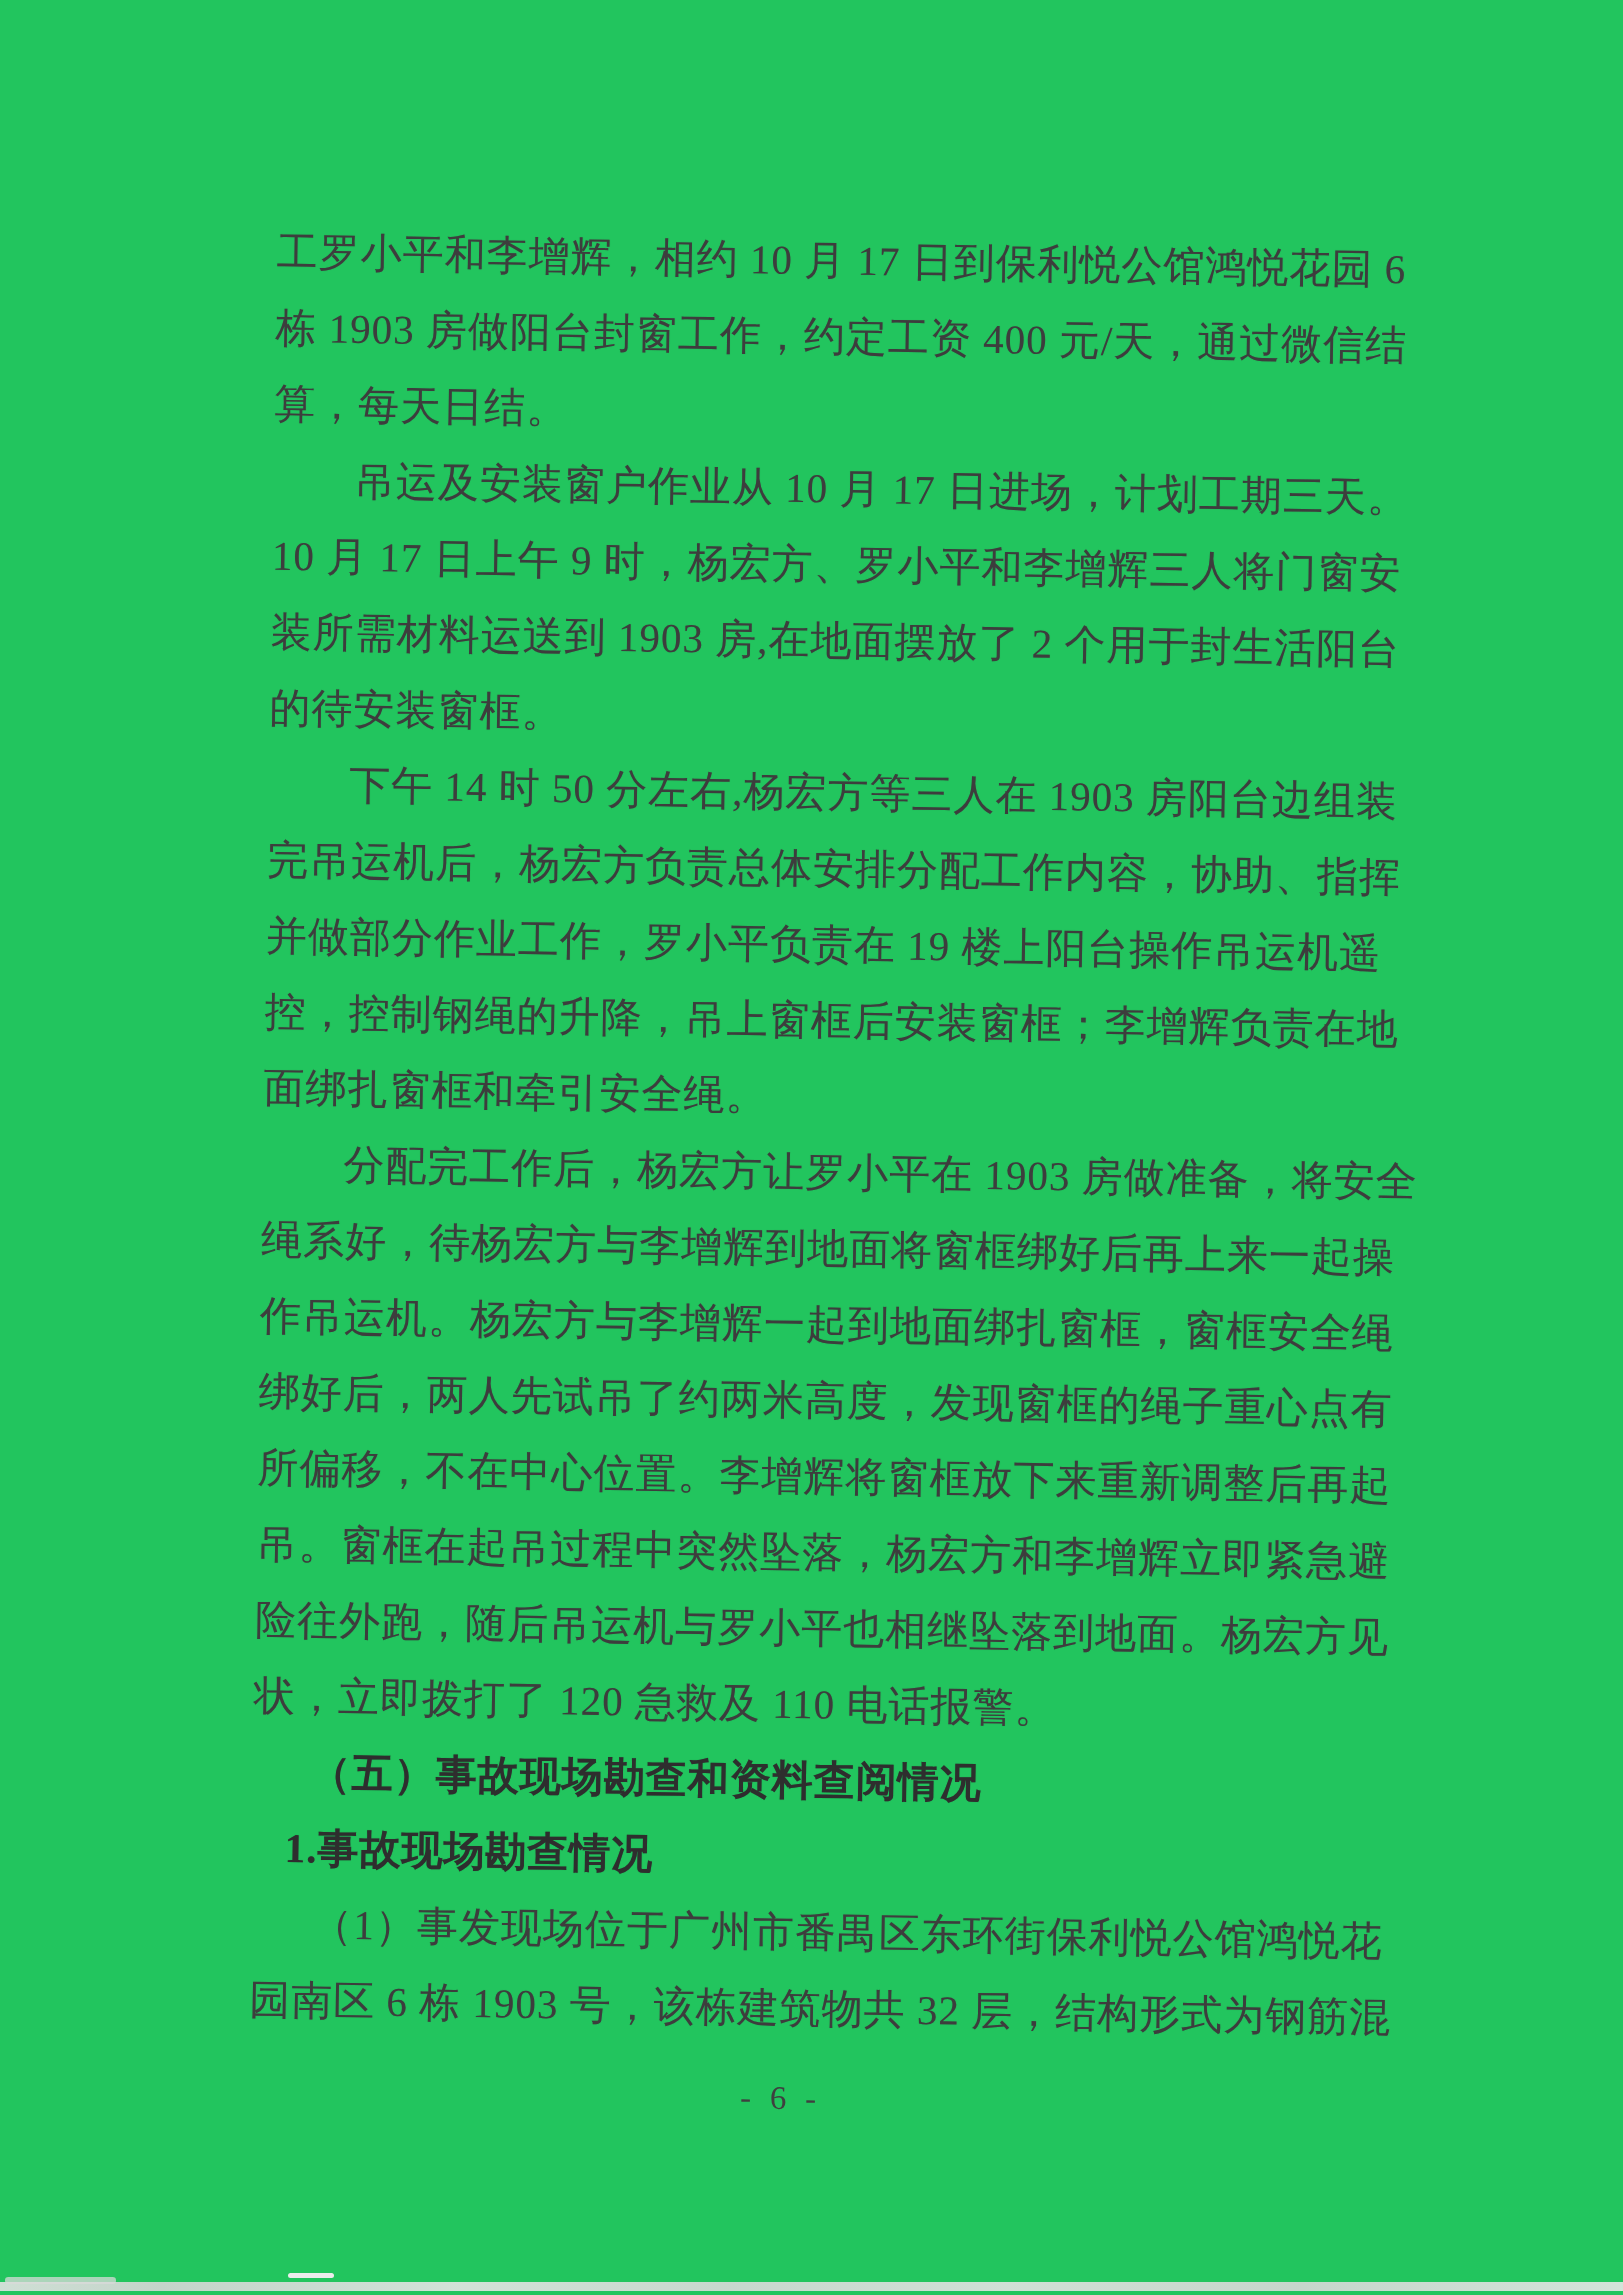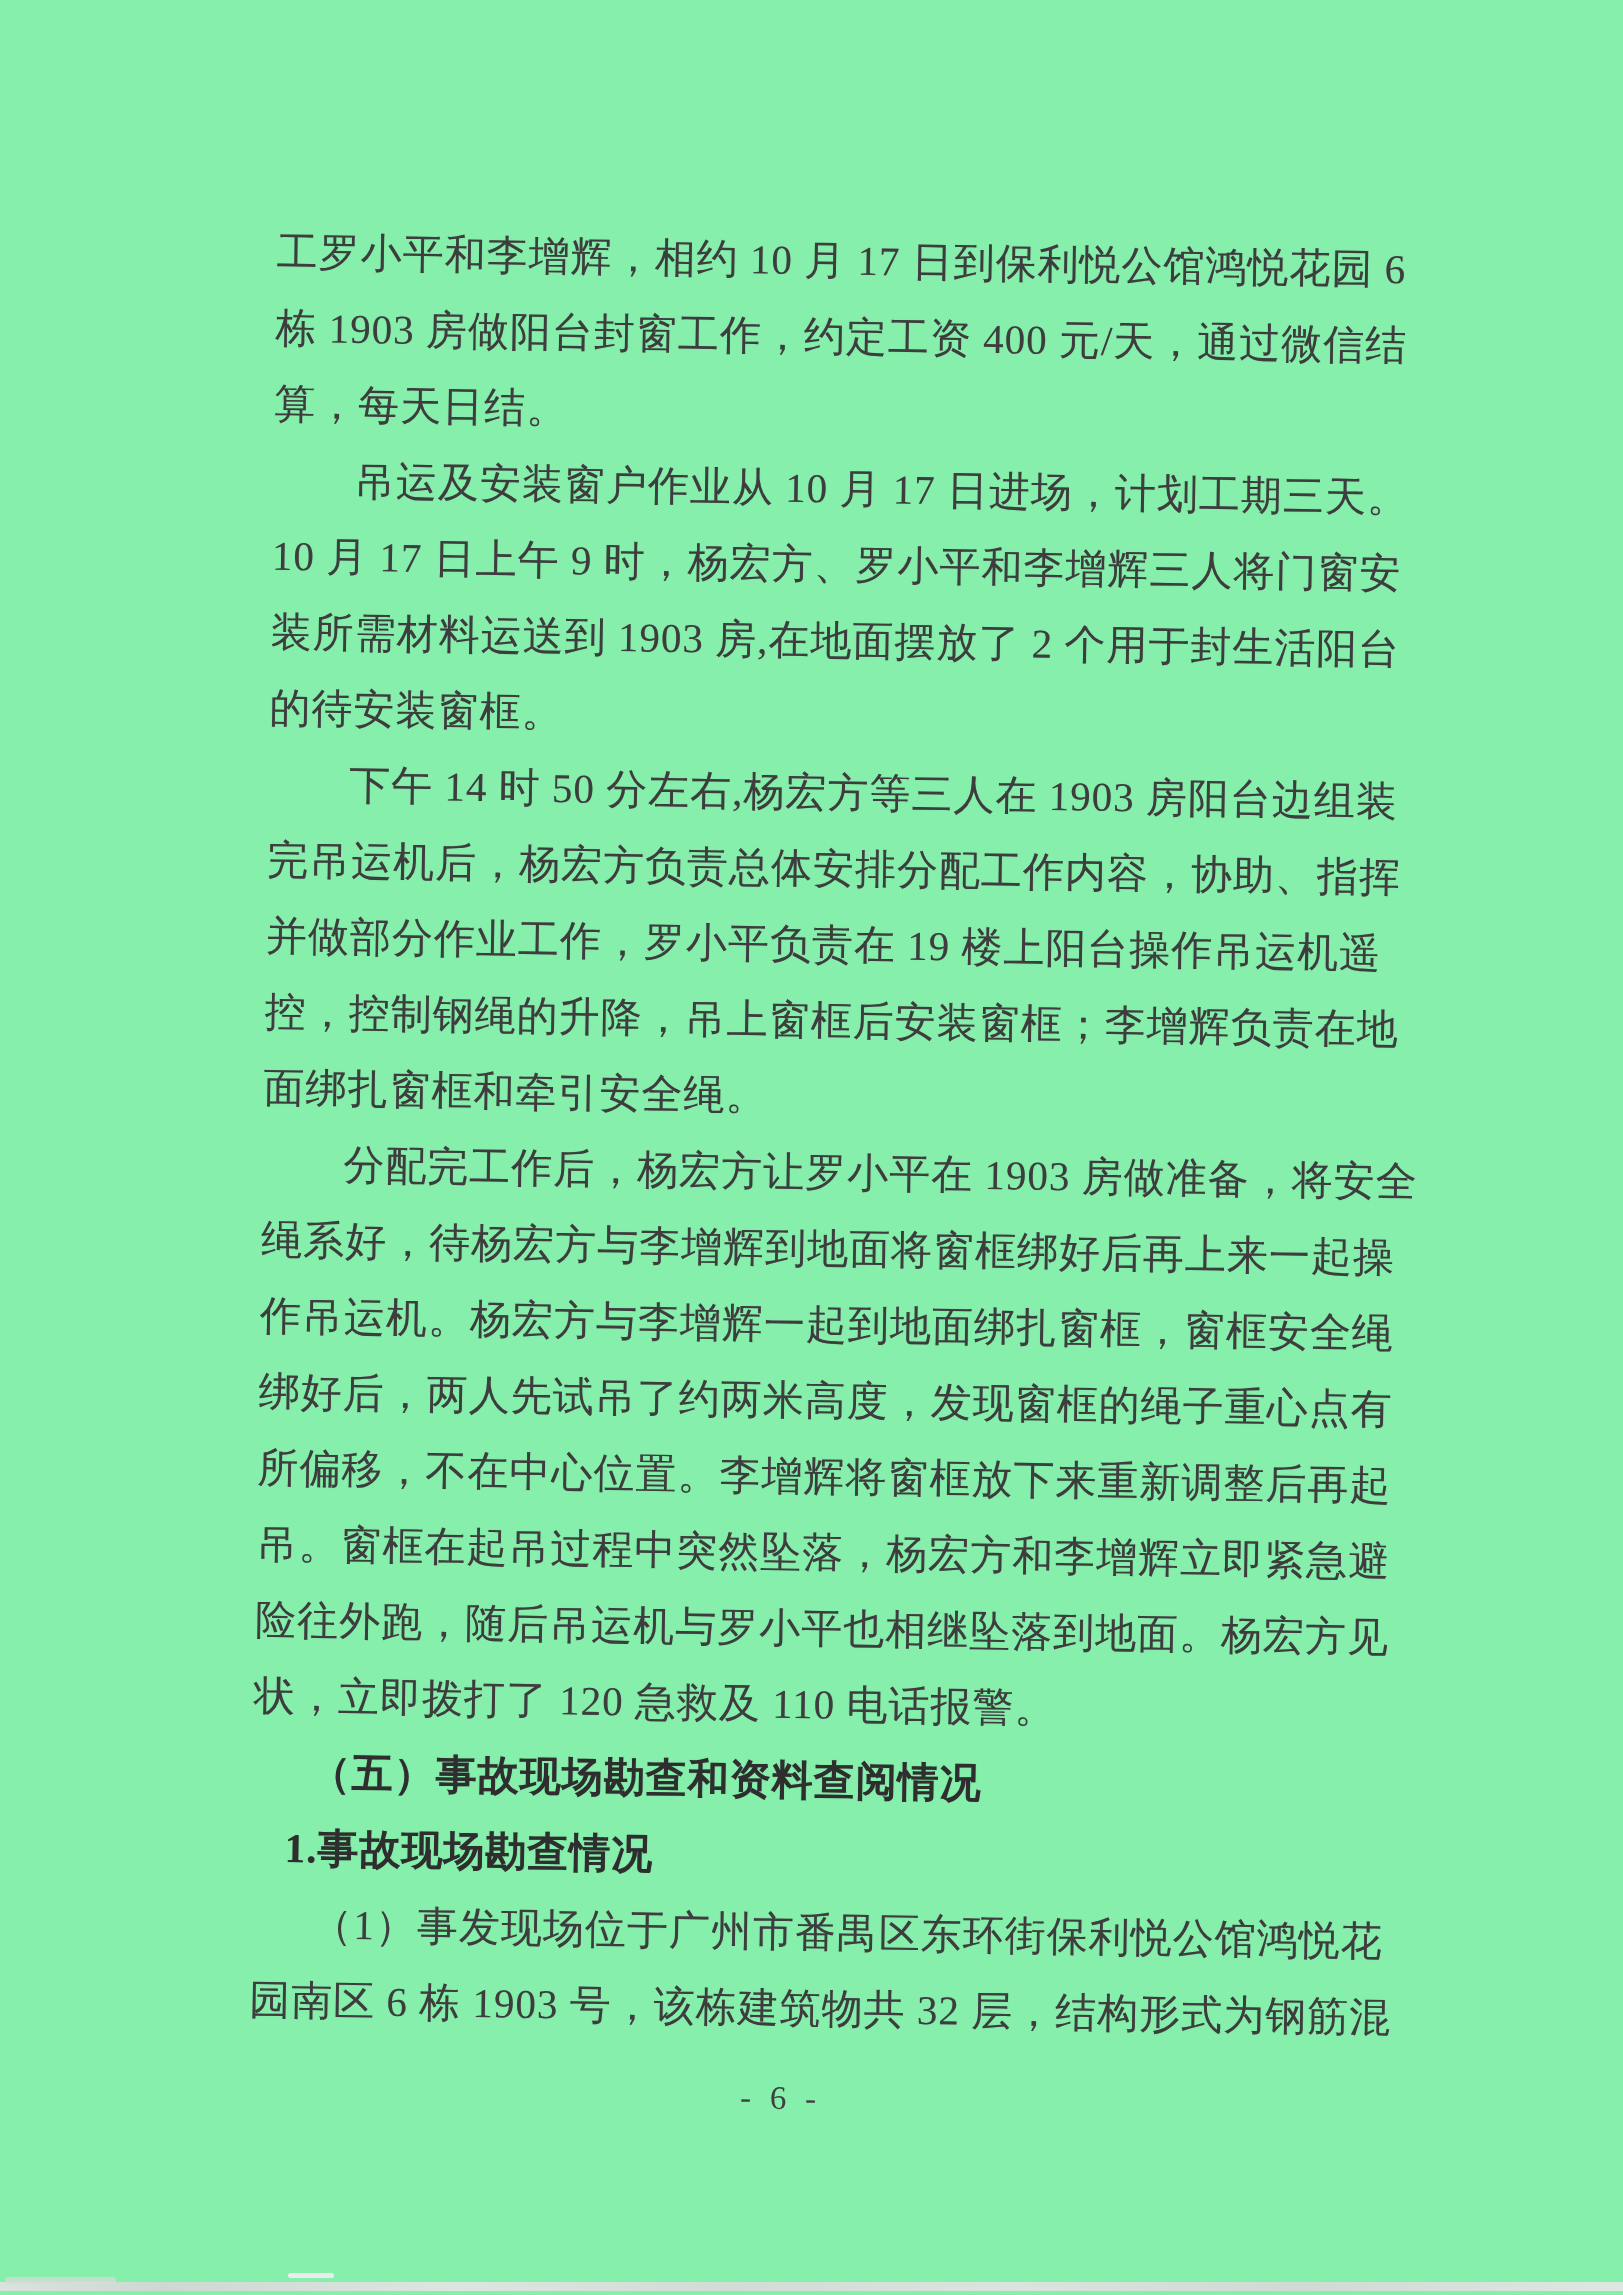--- a/index.html
+++ b/index.html
@@ -7,21 +7,21 @@
     width: 1623px;
     height: 2295px;
     position: relative;
     background: #ffffff;
     overflow: hidden;
     font-family: "Liberation Serif", serif;
   }
   .page {
     position: absolute;
     inset: 0;
-    background: #86efac;
+    background: #22c55e;
   }
   
   .content {
     position: absolute;
     left: 262px;
     top: 223px;
     width: 1198px;
     height: 1937px;
     transform: rotate(0.9deg);
     transform-origin: 50% 50%;

